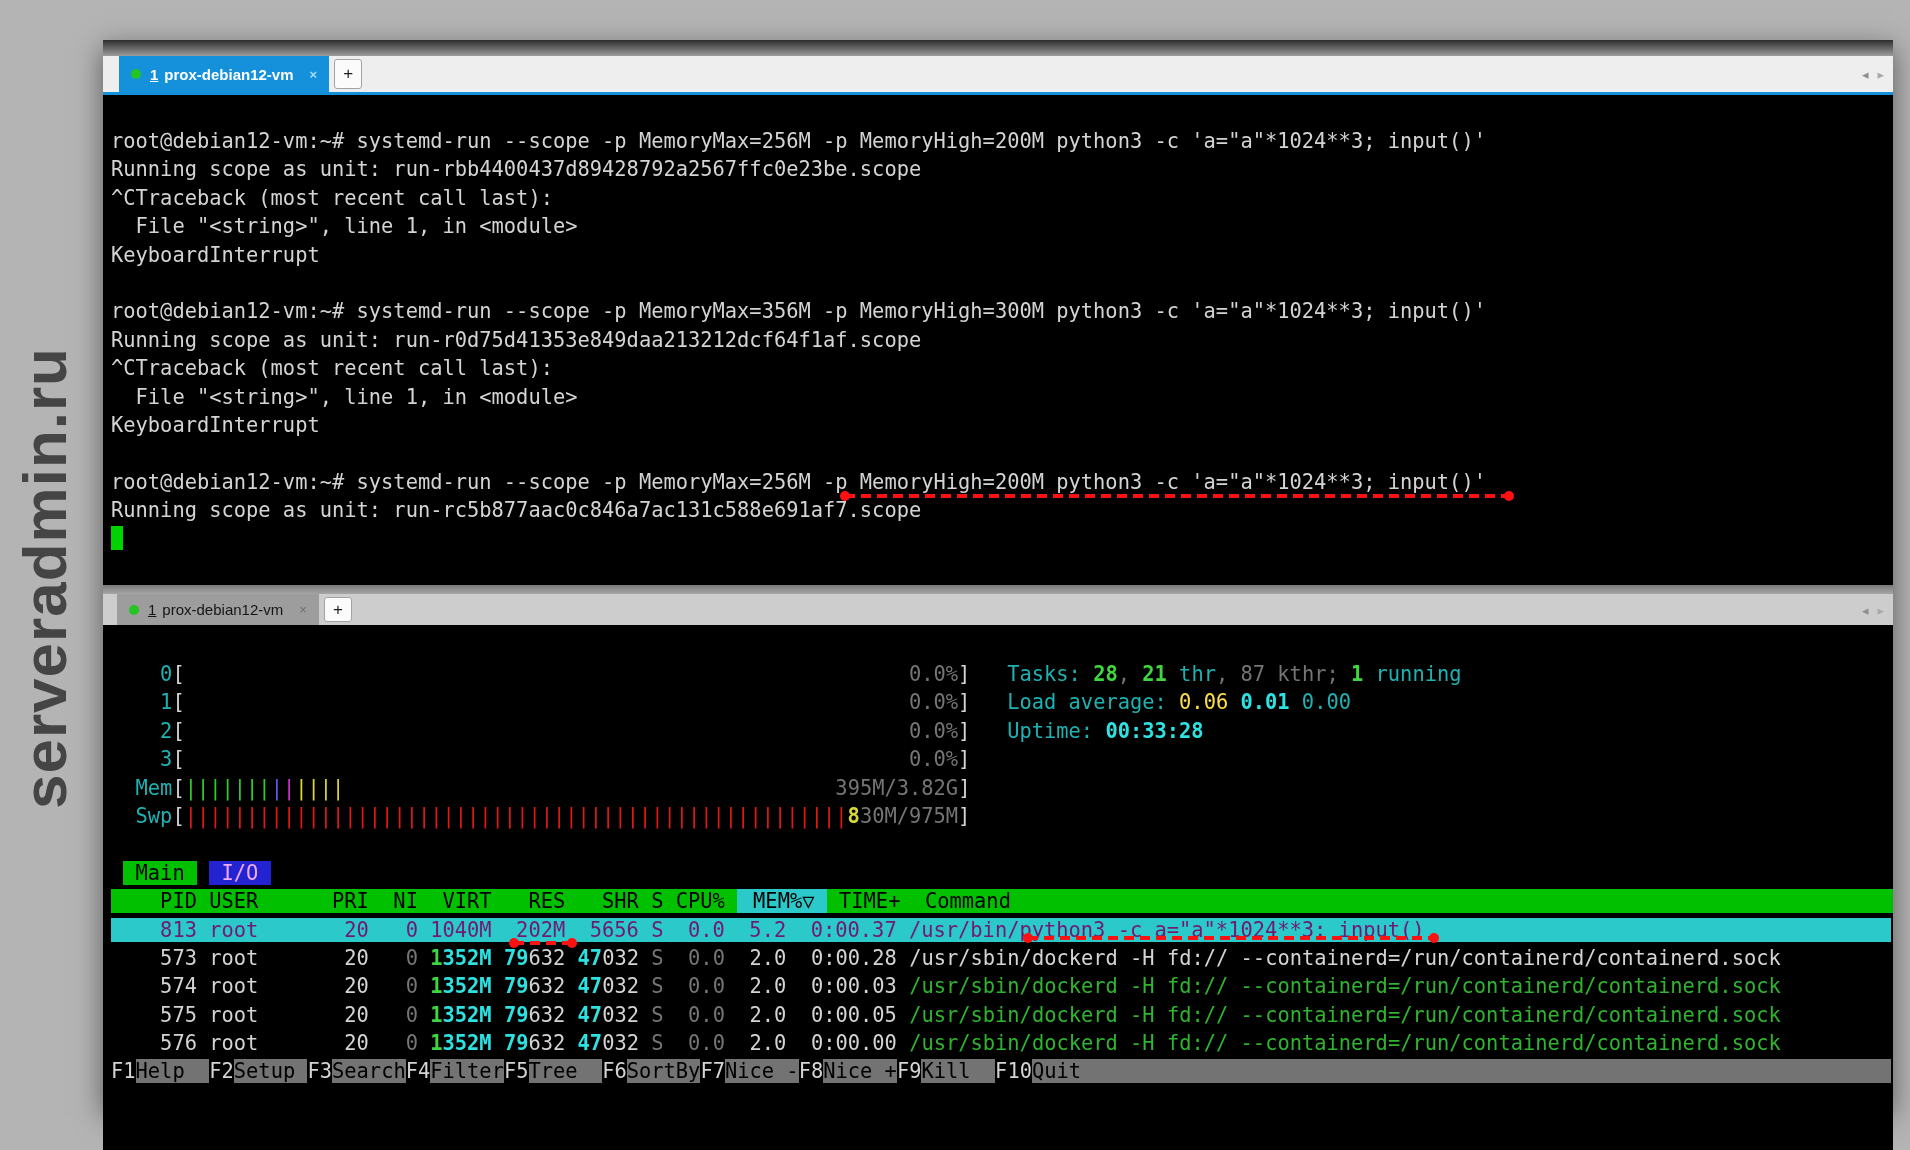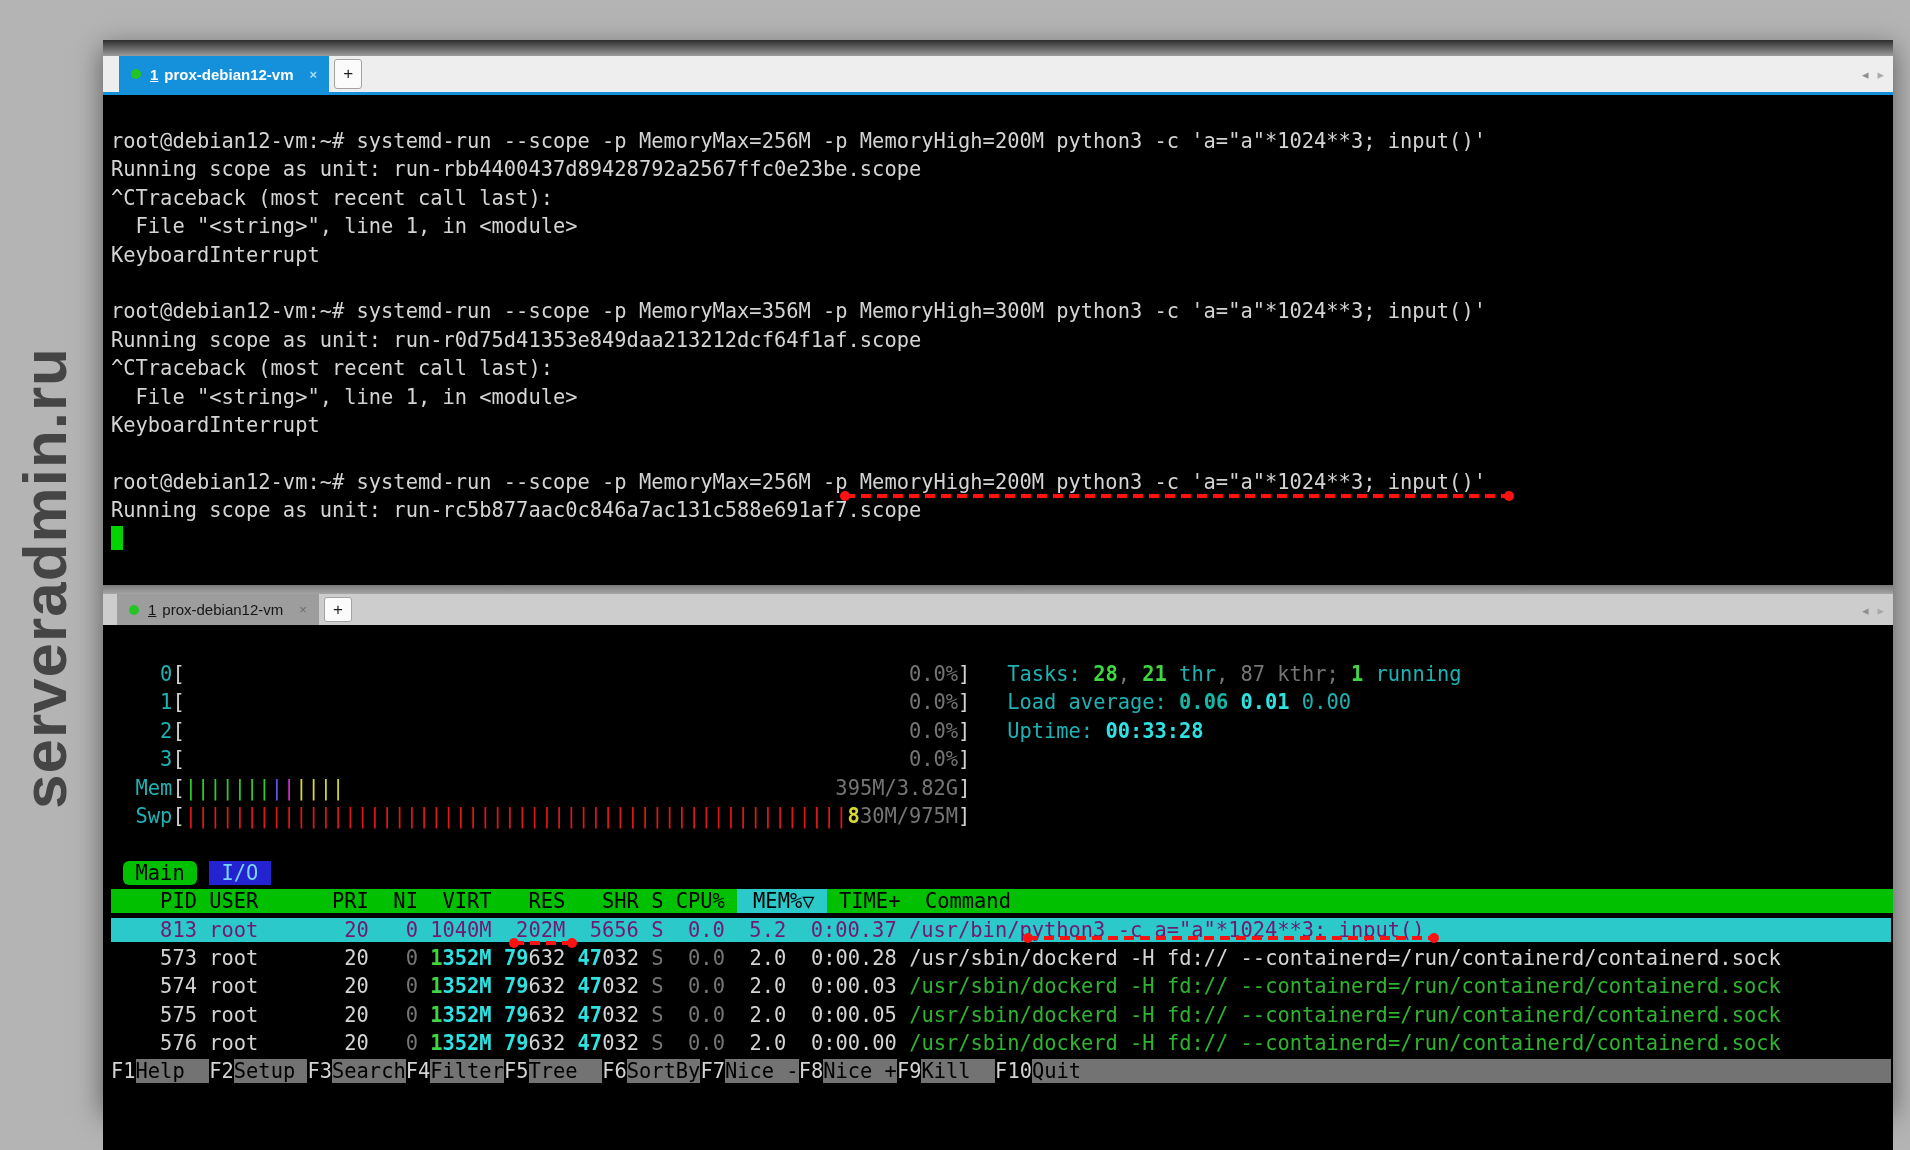--- a/index.html
+++ b/index.html
@@ -50,32 +50,32 @@
     background:#000;overflow:hidden;box-sizing:border-box;
     font-family:"DejaVu Sans Mono",monospace;
     font-size:20.4px;line-height:28.4px;
     padding:32px 0 0 8px;
   }
   .term-top{height:490px;}
   .term-bot{height:566px;padding-top:35px;}
   .tline{white-space:pre;height:28.4px;}
   
   .s-w  {color:#d4d4d4;}
-  .s-b  {color:#14b8a6;font-weight:bold;}
+  .s-b  {color:#fde047;font-weight:normal;}
   .s-g  {color:#757575;}
   .s-c  {color:#1eb2b2;}
   .s-cb {color:#2fe2e2;font-weight:bold;}
   .s-gr {color:#2fb42f;}
   .s-grb{color:#3fd63f;font-weight:bold;}
   .s-y  {color:#d8d832;font-weight:bold;}
   .s-hdr{background:#00c000;color:#000;}
   .s-hsel{background:#2bc9c9;color:#000;padding-left:16px;}
   .s-sel{background:#2bc9c9;color:#701a75;}
-  .s-tm {background:#00c000;color:#000;border-radius:6px;}
-  .s-ti {background:#2323d2;color:#7dd3fc;}
+  .s-tm {background:#00c000;color:#000;}
+  .s-ti {background:#2323d2;color:#f0abfc;}
   .s-fb {background:#737373;color:#000;}
   .s-bG{color:#2ecc2e;} .s-bB{color:#5a5af2;} .s-bM{color:#d02ed0;}
   .s-bY{color:#d8d832;} .s-bR{color:#e21717;}
   .s-cur{background:#00d300;color:#00d300;}
   
   .dash{
     position:absolute;height:4px;z-index:5;
     background:repeating-linear-gradient(90deg,#ff1111 0 10px,transparent 10px 16px);
   }
   .dash::before,.dash::after{

